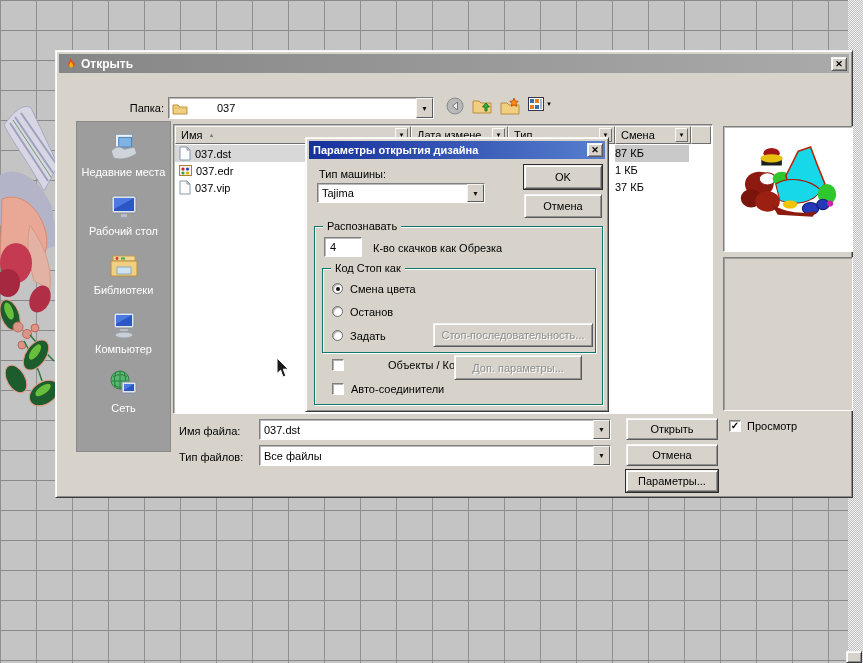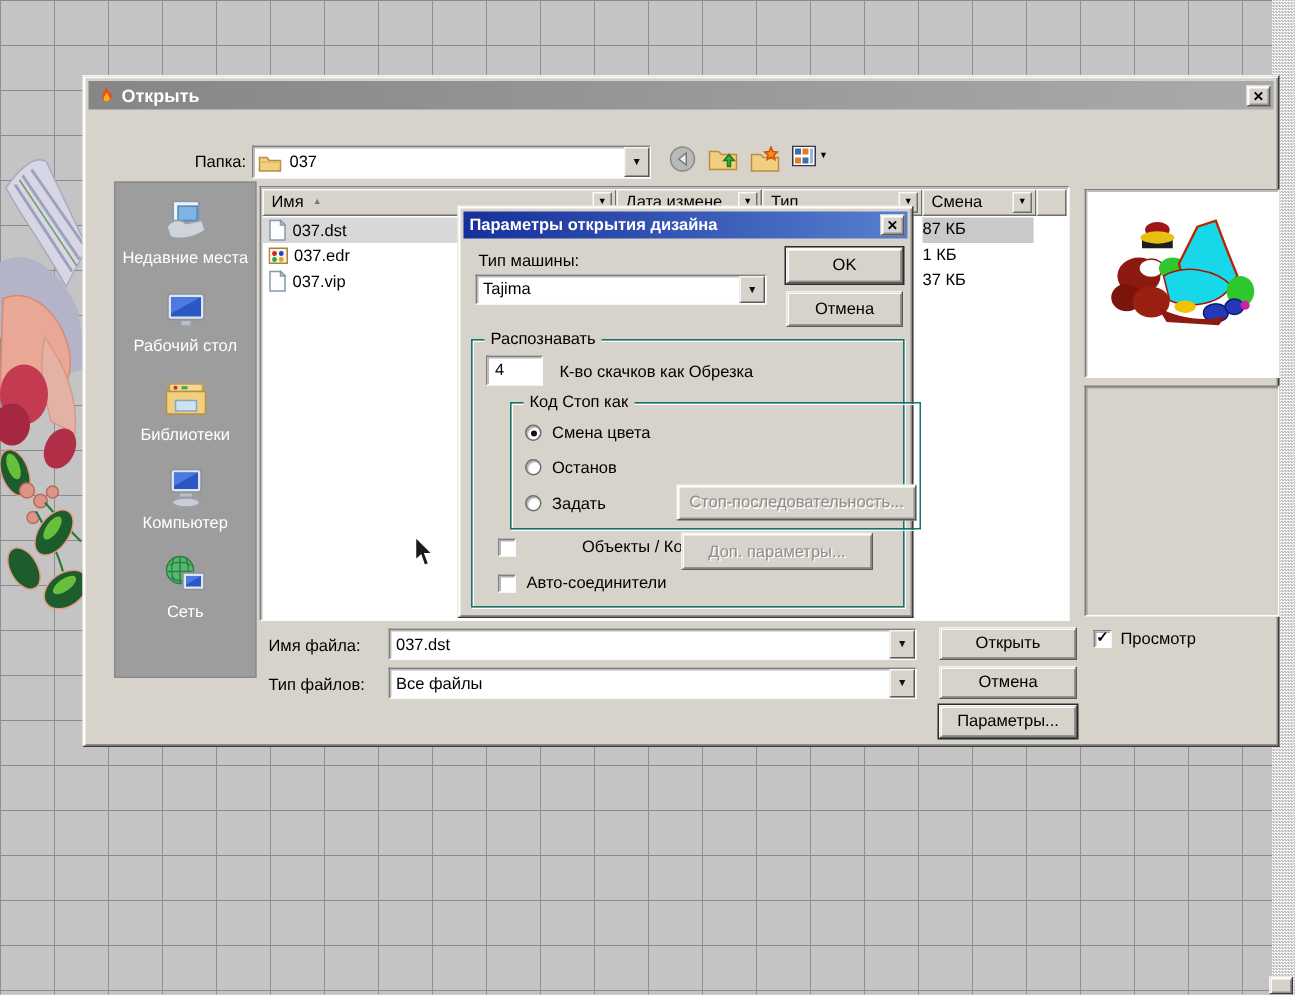--- a/index.html
+++ b/index.html
@@ -31,21 +31,21 @@
     display:flex; align-items:center; justify-content:center;
     font-size:11px; cursor:default; user-select:none;
   }
   .btn.default-focus { outline:1px solid #2b2b2b; }
   .btn.disabled { color:#8e8e8e; text-shadow:1px 1px 0 #fff; }
   .sunken {
     border:1px solid;
     border-color:#7f7f7f #fdfdfd #fdfdfd #7f7f7f;
     box-shadow: inset 1px 1px 0 rgba(60,60,60,.35);
   }
-  .field { background:#fff; display:flex; align-items:center; }
+  .field { background:#fff; display:flex; align-items:center;gap:24px; }
   .combo-btn {
     width:17px; align-self:stretch; margin-left:auto;
     background:#d7d3ca;
     border:1px solid; border-color:#f5f4f0 #5a5a5a #5a5a5a #f5f4f0;
     display:flex; align-items:center; justify-content:center;
     font-size:7px; color:#111;
   }
   .titlebar {
     position:absolute; left:3px; top:3px; right:3px; height:19px;
     display:flex; align-items:center; padding:0 2px 0 4px;
@@ -334,35 +334,35 @@
   </div>
 </div>
 
 <div class="abs raised" style="left:305px; top:137px; width:304px; height:275px; z-index:10;">
   <div class="titlebar" style="height:18px; font-size:11px; background:linear-gradient(90deg,#16309c,#577fce);">
     <span>Параметры открытия дизайна</span>
     <div class="btn tclose">✕</div>
   </div>
 
   <div class="abs ws" style="left:13px; top:30px;">Тип машины:</div>
-  <div class="abs field sunken" style="left:11px; top:45px; width:194px; height:20px; padding-left:4px;">
+  <div class="abs field sunken" style="left:11px; top:45px; width:168px; height:20px; padding-left:4px;">
     <span>Tajima</span>
     <div class="combo-btn">▼</div>
   </div>
 
   <div class="abs btn default-focus" style="left:218px; top:27px; width:78px; height:24px;text-align:center;">OK</div>
   <div class="abs btn" style="left:218px; top:56px; width:78px; height:24px;">Отмена</div>
 
   <div class="grid-group" style="left:8px; top:88px; width:289px; height:179px;">
     <span class="group-label">Распознавать</span>
 
     <div class="abs field sunken" style="left:9px; top:10px; width:38px; height:20px; padding-left:5px;">4</div>
     <div class="abs ws" style="left:58px; top:15px;">К-во скачков как Обрезка</div>
 
-    <div class="grid-group" style="left:25px; top:41px; width:274px; height:85px;">
+    <div class="grid-group" style="left:7px; top:41px; width:274px; height:85px;">
       <span class="group-label">Код Стоп как</span>
 
       <div class="ctl-row" style="left:9px; top:14px;">
         <span class="radio-box">
             <span class="radio-dot"></span>
           </span>
         <span>Смена цвета</span>
       </div>
       <div class="ctl-row" style="left:9px; top:37px;">
         <span class="radio-box"></span>

